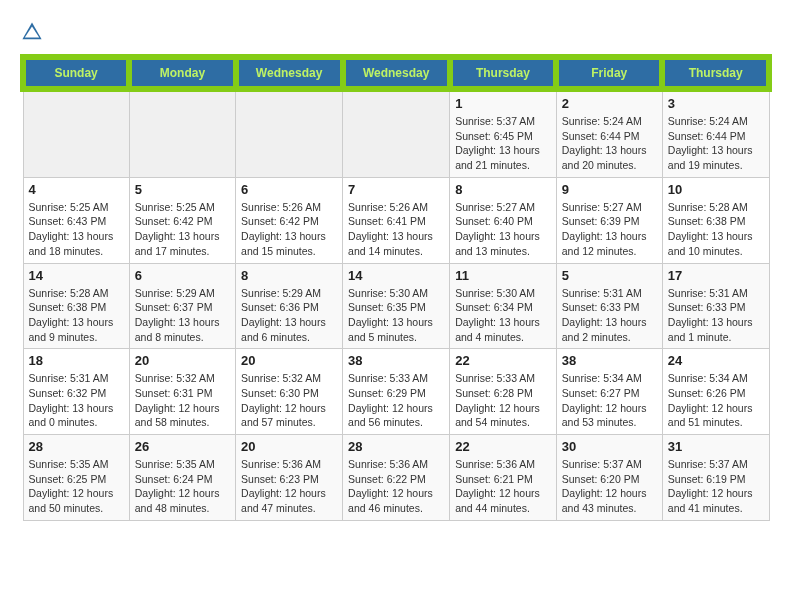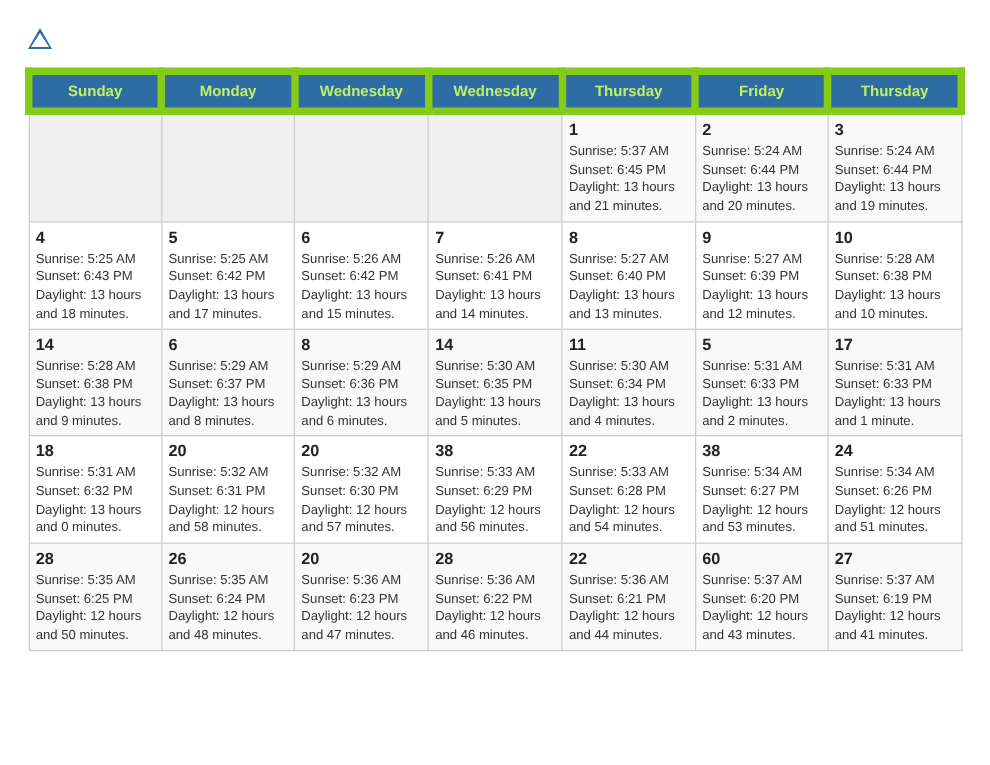--- a/index.html
+++ b/index.html
@@ -299,26 +299,26 @@
 Sunset: 6:22 PM
 Daylight: 12 hours and 46 minutes.</div>
         </td>
         <td>
           <div class="day-number">22</div>
           <div class="day-info" style="white-space: pre-line;">Sunrise: 5:36 AM
 Sunset: 6:21 PM
 Daylight: 12 hours and 44 minutes.</div>
         </td>
         <td>
-          <div class="day-number">60</div>
+          <div class="day-number">30</div>
           <div class="day-info" style="white-space: pre-line;">Sunrise: 5:37 AM
 Sunset: 6:20 PM
 Daylight: 12 hours and 43 minutes.</div>
         </td>
         <td>
-          <div class="day-number">27</div>
+          <div class="day-number">31</div>
           <div class="day-info" style="white-space: pre-line;">Sunrise: 5:37 AM
 Sunset: 6:19 PM
 Daylight: 12 hours and 41 minutes.</div>
         </td>
       </tr>
     </tbody>
 </table>
 
 </body></html>

